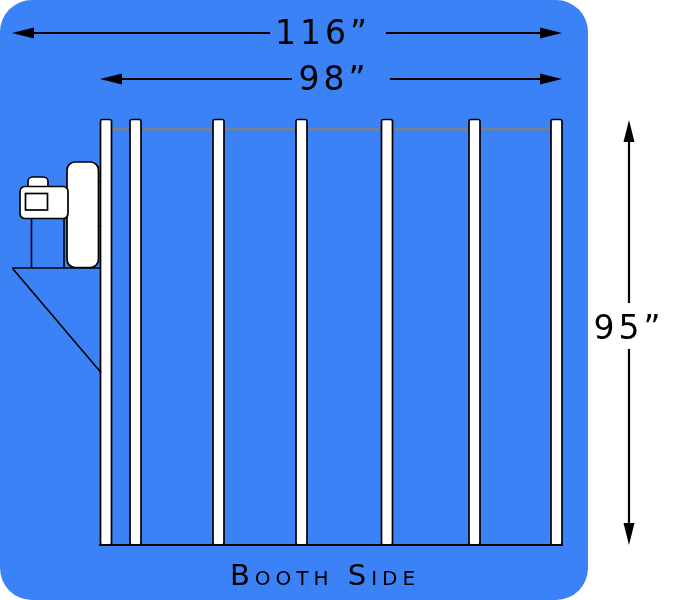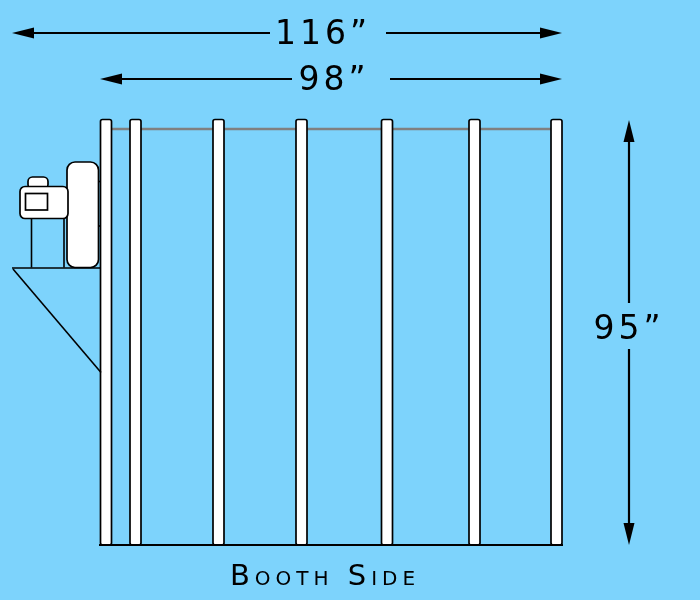--- a/index.html
+++ b/index.html
@@ -6,23 +6,24 @@
     margin: 0;
     padding: 0;
     background: #ffffff;
     width: 700px;
     height: 600px;
     overflow: hidden;
     font-family: "DejaVu Sans", sans-serif;
   }
   .stage {
     position: relative;
-    width: 700px;
+    width: 588px;
     height: 600px;
-    background: #7dd3fc;
+    background: #3b82f6;
+    border-radius: 32px;
   }
   svg { display: block; }
 
   .dim-shaft   { stroke: #000000; stroke-width: 2.2; fill: none; }
   .dim-head    { fill: #000000; stroke: none; }
   .dim-label   {
     fill: #000000;
     font-family: "DejaVu Sans", sans-serif;
     font-size: 33px;
     letter-spacing: 4px;

